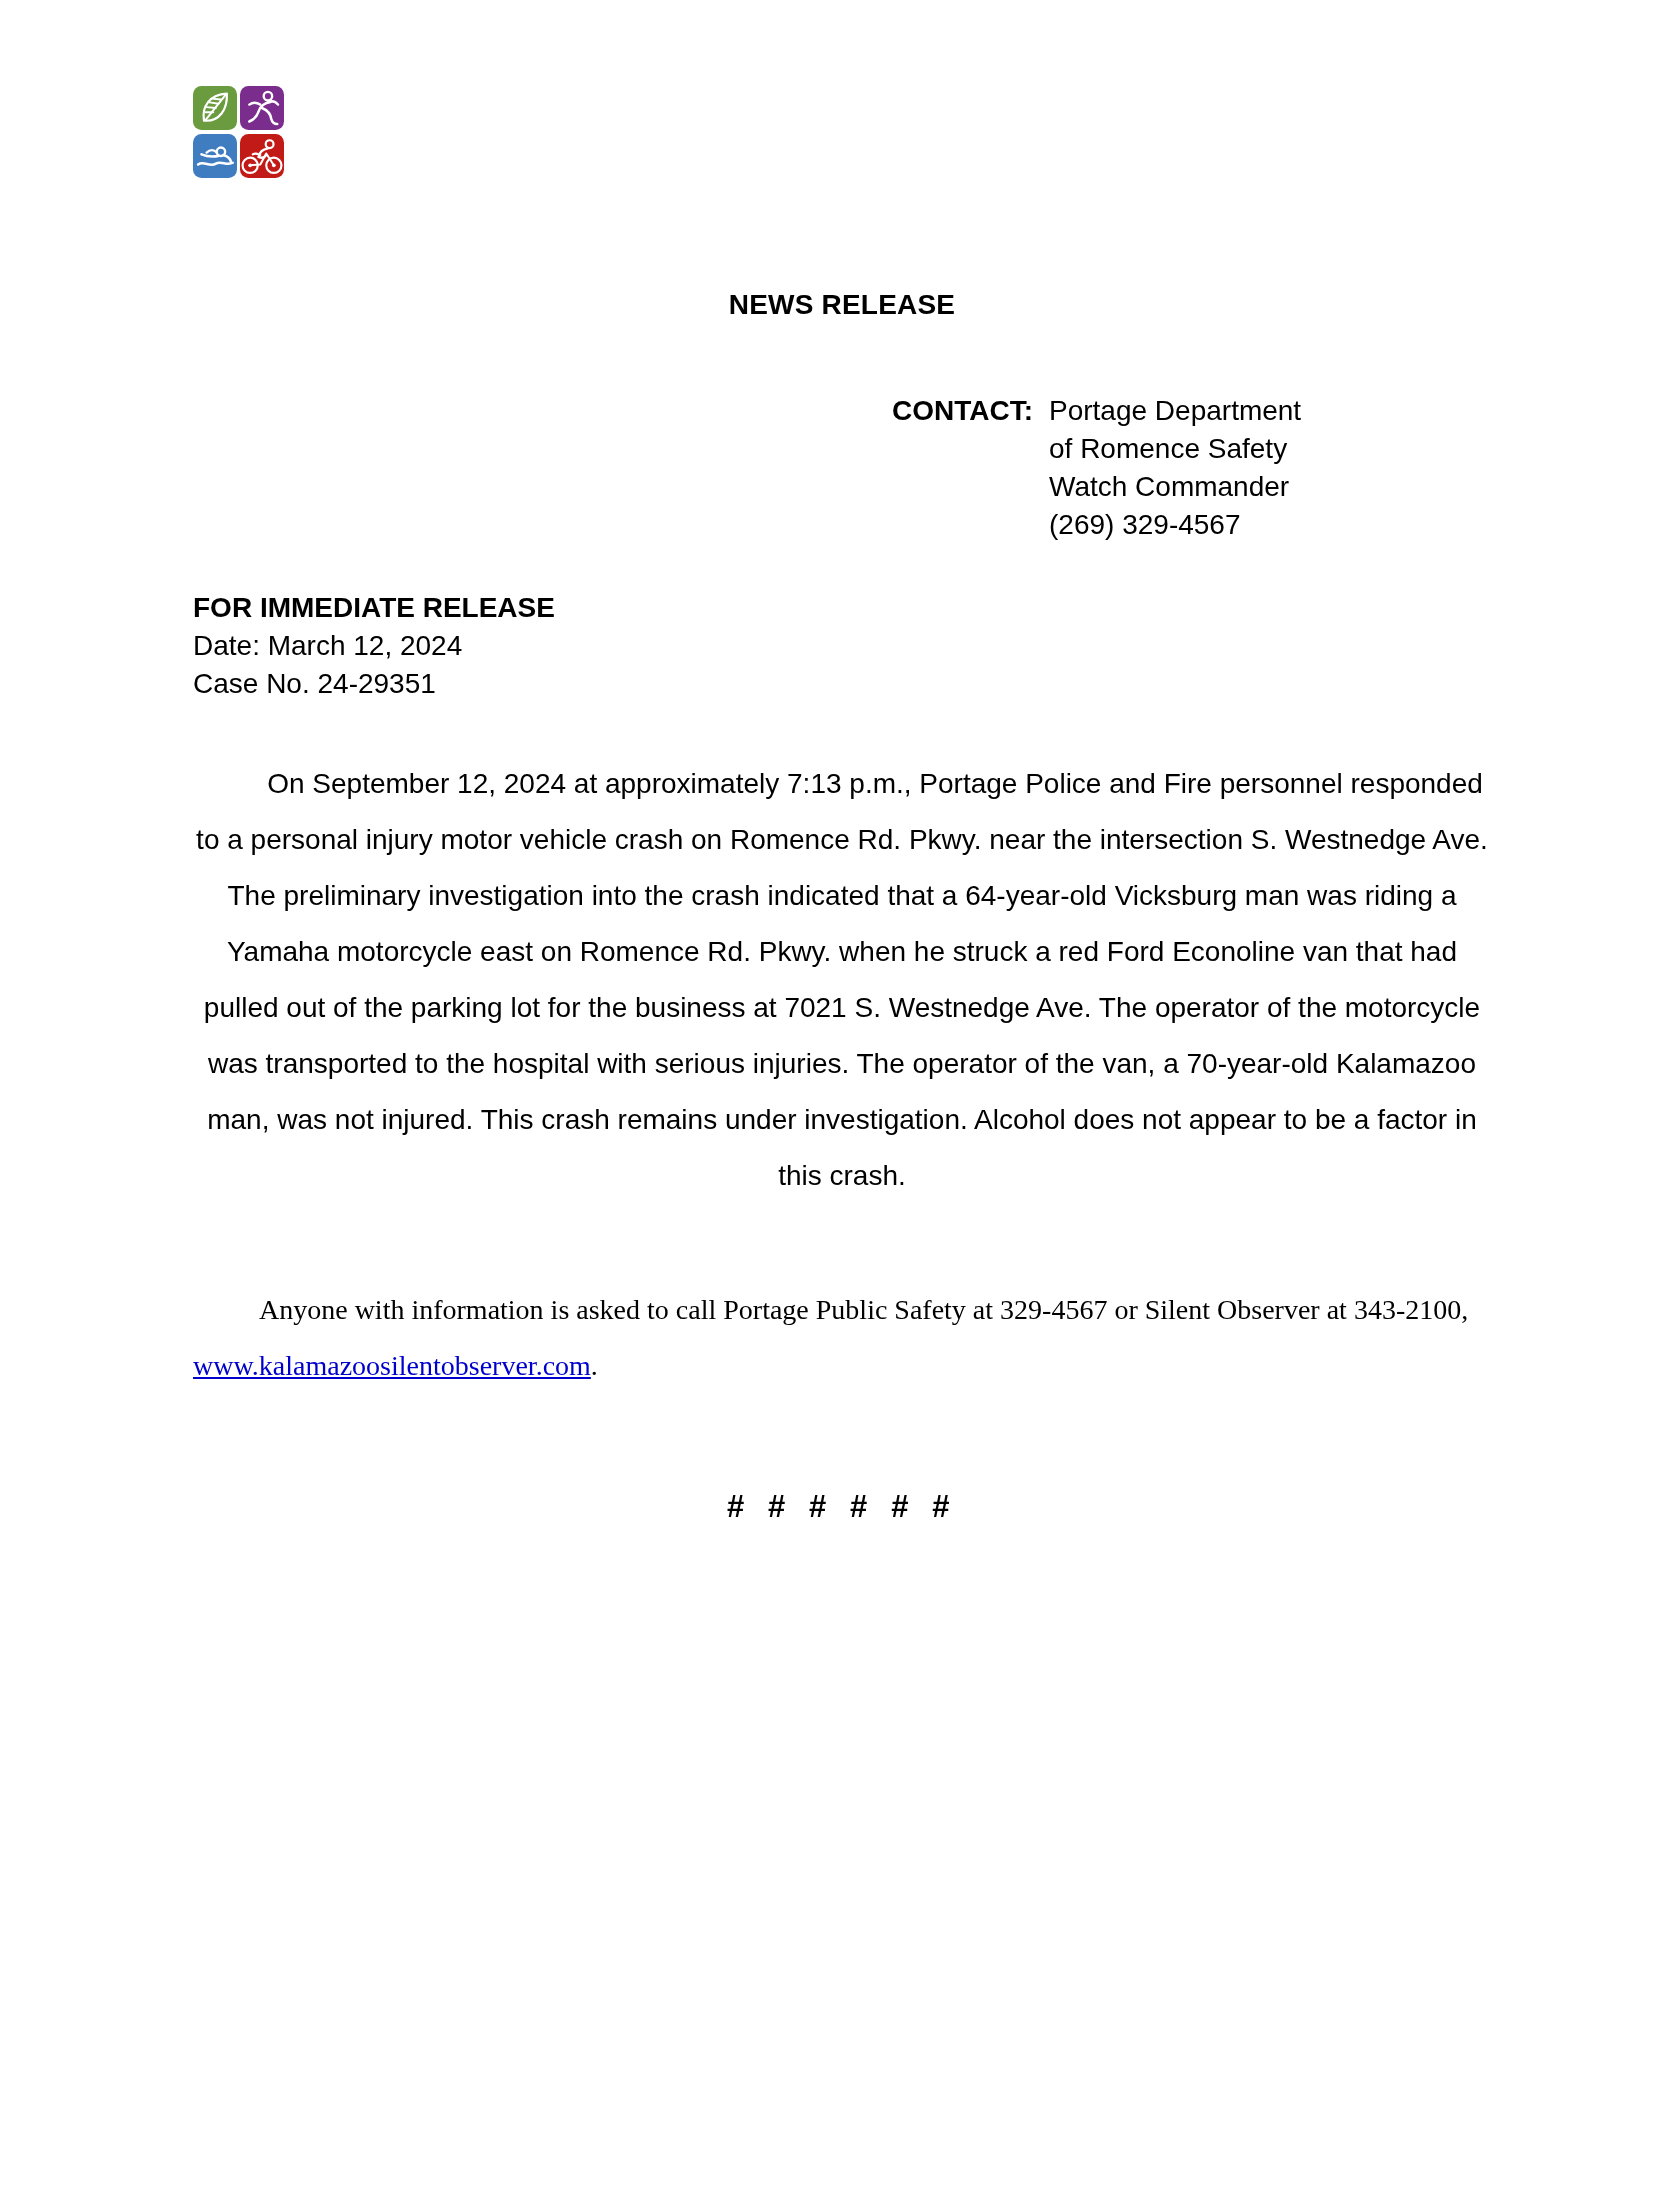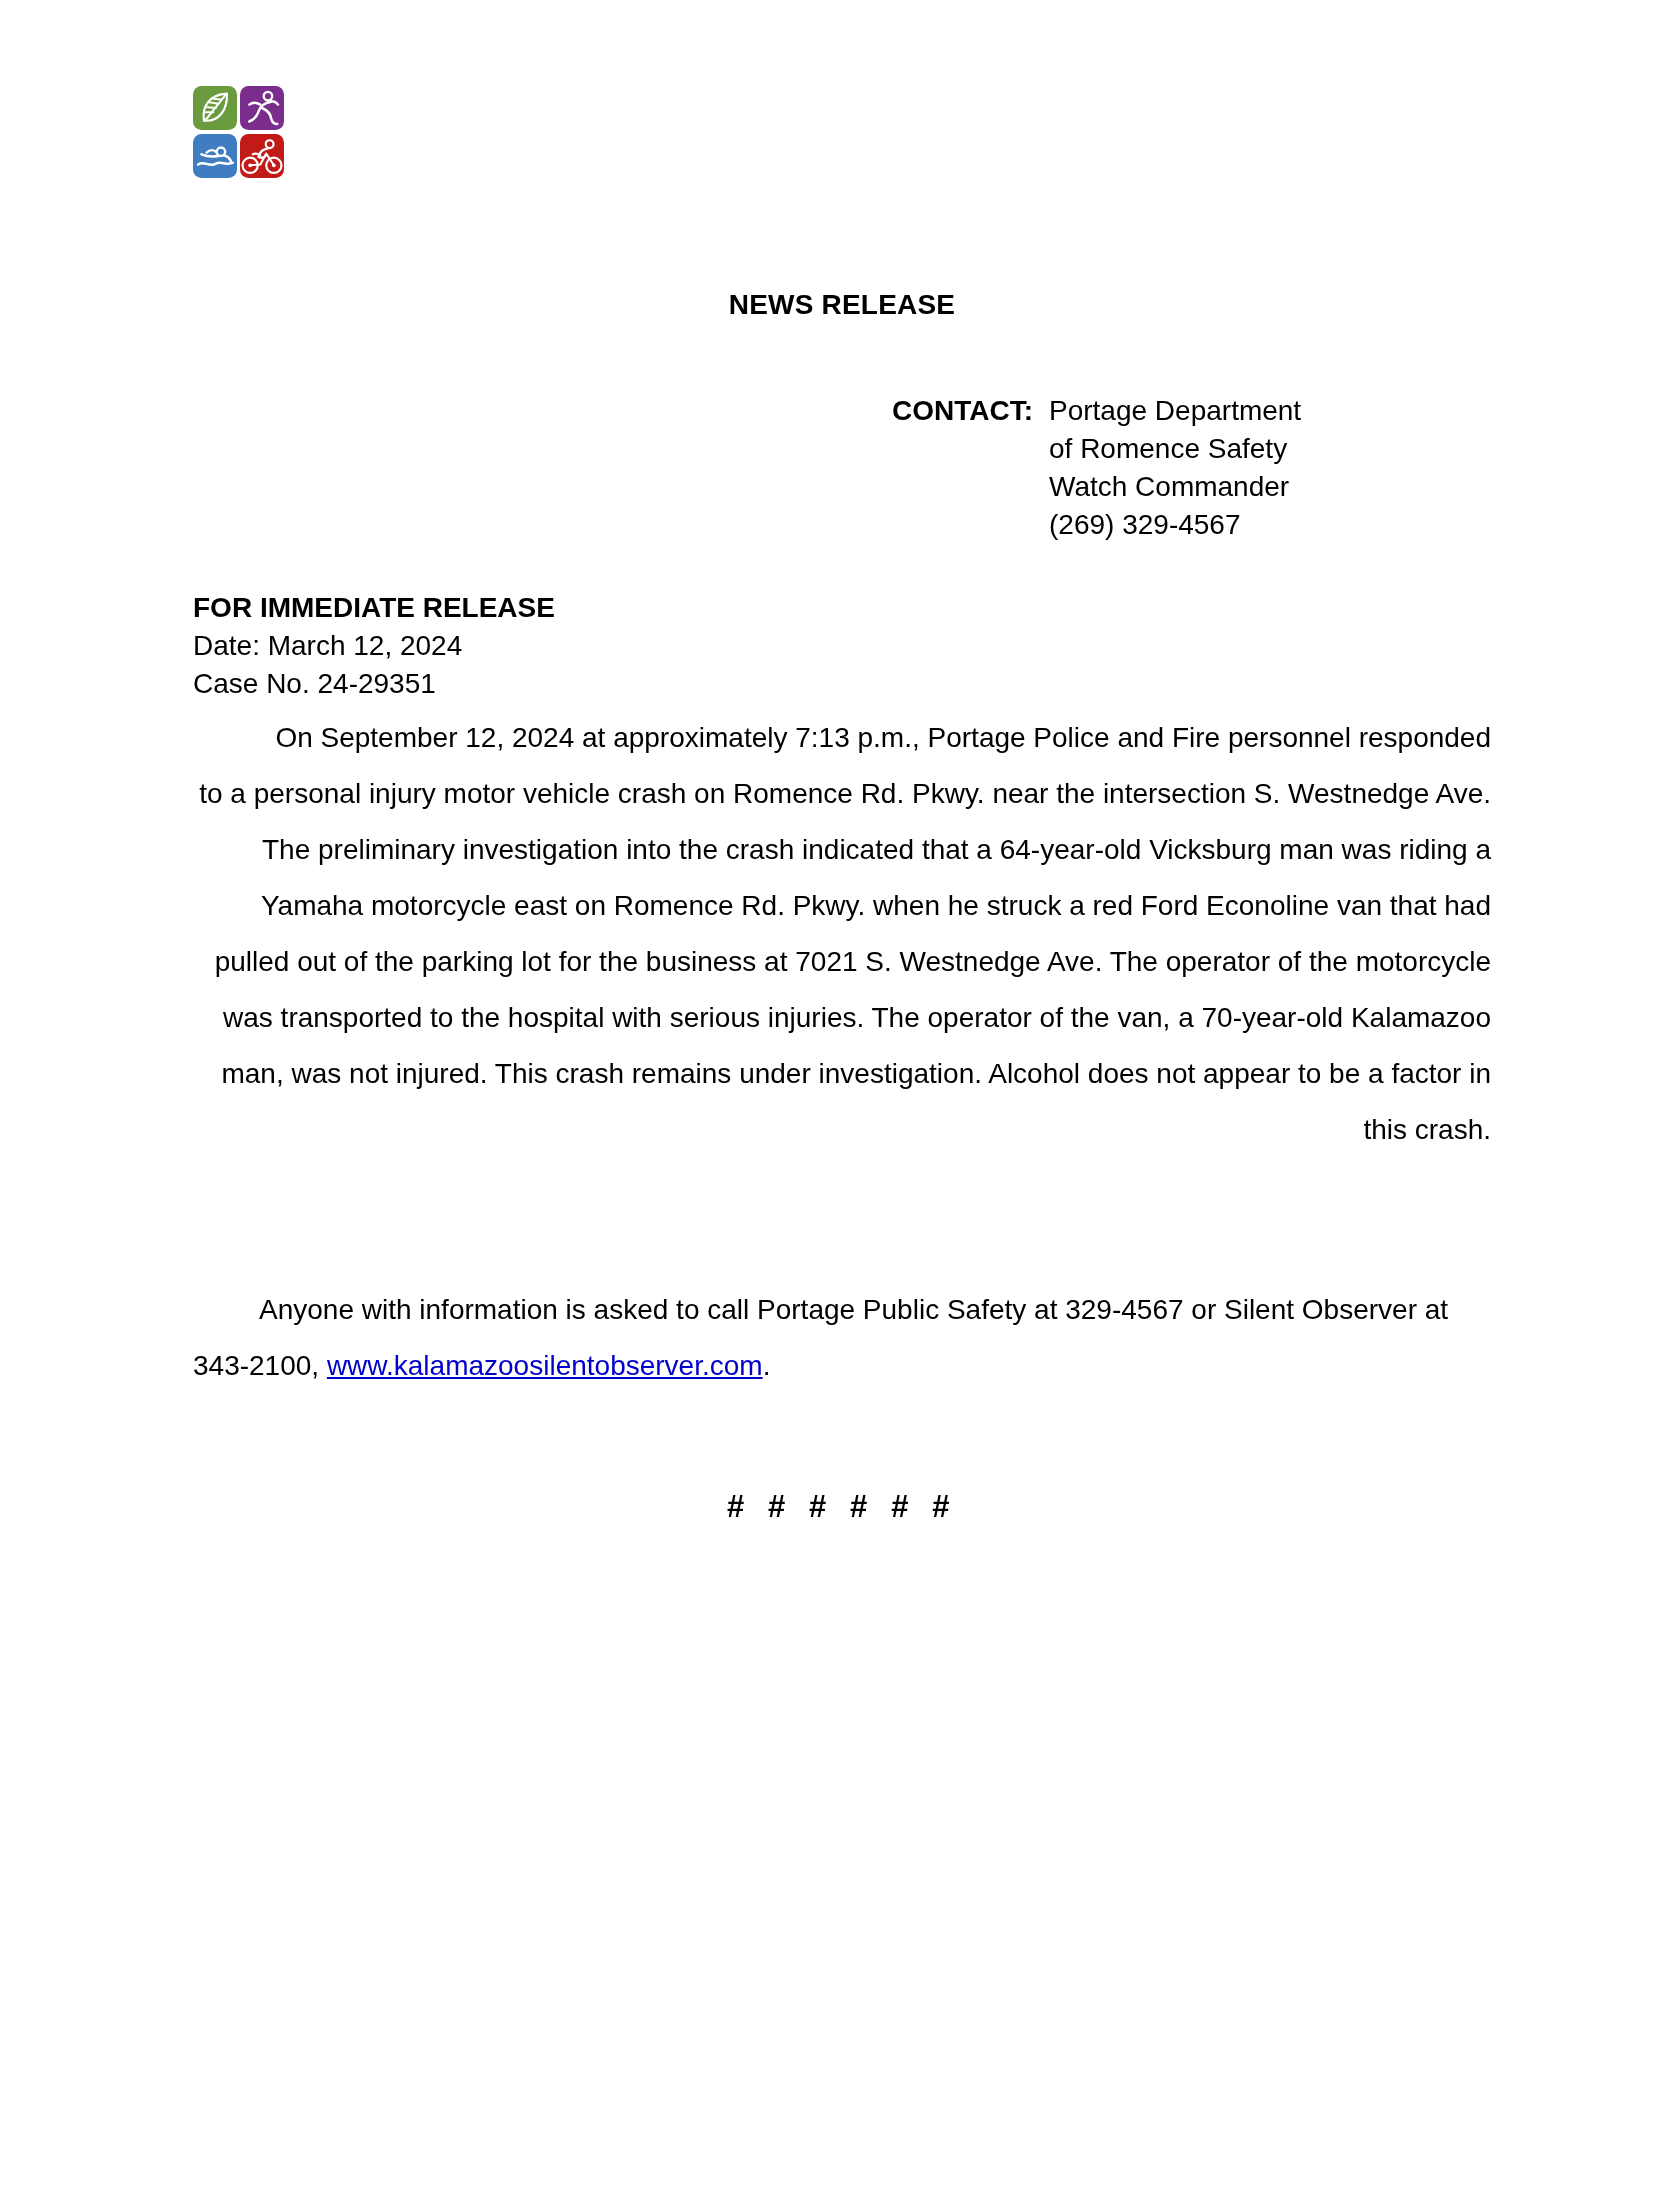--- a/index.html
+++ b/index.html
@@ -120,41 +120,41 @@
     top: 589px;
     left: 0;
     font-size: 28px;
     line-height: 38px;
   }
   .release-block .bold { font-weight: 700; }
   .release-block div { white-space: nowrap; }
 
   .body-copy {
     position: absolute;
-    top: 710px;
+    top: 756px;
     left: 0;
     width: 1298px;
     font-size: 28px;
     line-height: 56px;
-    text-align: right;
+    text-align: center;
   }
   .body-copy p {
     margin: 0 0 0 0;
     text-indent: 66px;
   }
 
   .para2 {
     position: absolute;
     top: 1282px;
     left: 0;
     width: 1298px;
     font-size: 28px;
     line-height: 56px;
   }
-  .para2 p { margin: 0; text-indent: 66px; }
+  .para2 p { margin: 0; text-indent: 66px; font-family: Liberation Serif, serif; }
 
   a.extlink {
     color: #0000CC;
     text-decoration: underline;
   }
 
   .hashmarks {
     position: absolute;
     top: 1489px;
     left: 0;

